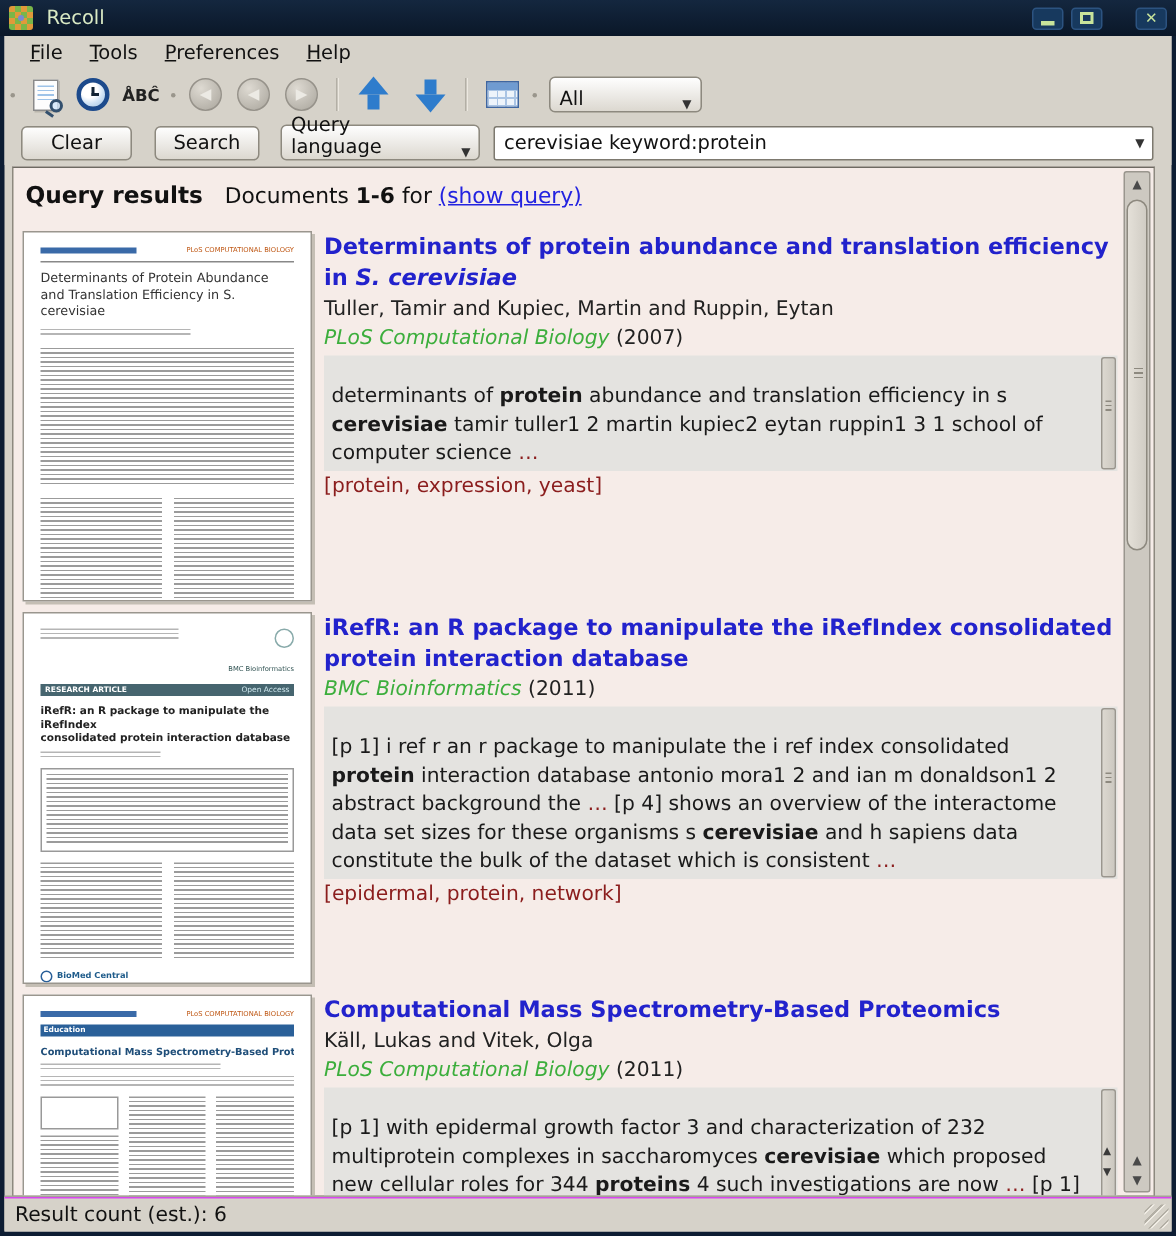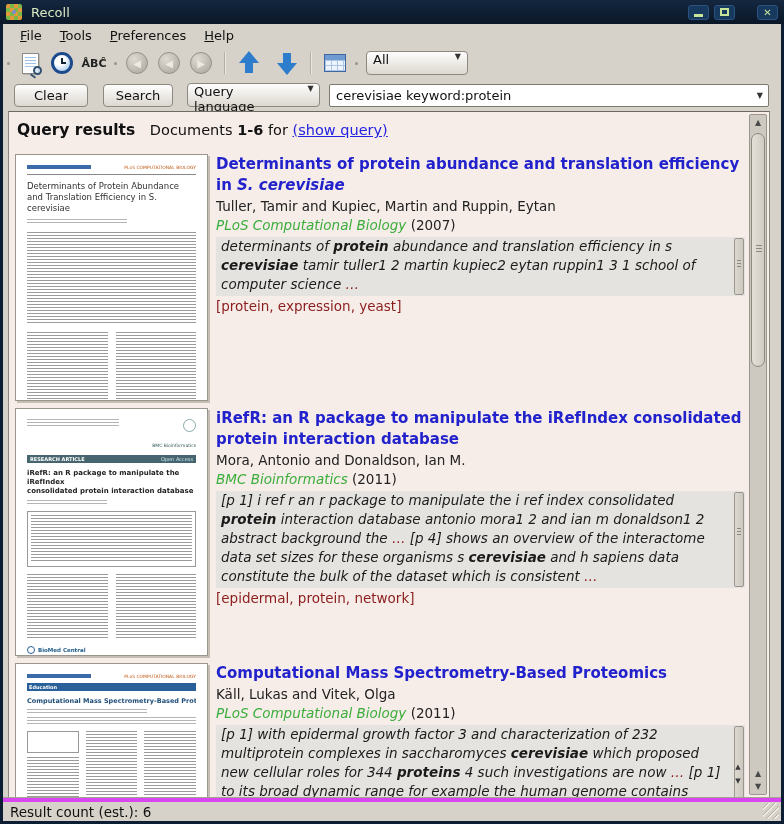--- a/index.html
+++ b/index.html
@@ -62,21 +62,21 @@
   .arrow-up::after { content:""; position:absolute; left:6px; top:12px; width:8px; height:10px; background:#2e7ccc; }
   .arrow-down::before { content:""; position:absolute; left:0; bottom:0;
     border-left:10px solid transparent; border-right:10px solid transparent;
     border-top:12px solid #2e7ccc; }
   .arrow-down::after { content:""; position:absolute; left:6px; top:2px; width:8px; height:10px; background:#2e7ccc; }
   .ico-table { width:22px; height:18px; border:1px solid #3f66a0; background:
     linear-gradient(#6f9bd1 0 5px, transparent 5px),
     repeating-linear-gradient(90deg, #aac4e4 0 1px, transparent 1px 6px),
     repeating-linear-gradient(#aac4e4 0 1px, transparent 1px 5px), #eef4fb; }
   .combo { height:24px; background:linear-gradient(#fefefe,#dcd8d0); border:1px solid #8d897f;
-    border-radius:4px; display:flex; align-items:flex-start; padding:0 6px; font-size:13px; color:#111; }
+    border-radius:4px; display:flex; align-items:flex-end; padding:0 6px; font-size:13px; color:#111; }
   .combo .carrow { margin-left:auto; font-size:8px; color:#333; padding-left:10px; }
   .combo-all { width:102px; margin-left:4px; }
 
   
   .searchrow { position:absolute; left:3px; top:80px; width:778px; height:30px; background:#d6d2c9;
     display:flex; align-items:center; }
   .btn { height:23px; background:linear-gradient(#fefefe,#dcd8d0); border:1px solid #8d897f;
     border-radius:4px; font-size:13px; color:#111; text-align:center; }
   .btn-clear { width:74px; margin-left:11px; line-height:21px; }
   .btn-search { width:70px; margin-left:15px; line-height:21px; }
@@ -97,22 +97,22 @@
   .entry { position:absolute; left:6px; right:24px; }
   .thumb { position:absolute; left:0; top:0; width:193px; background:#fff; border:1px solid #9a968e;
     box-shadow:2px 2px 0 #c4beb4; padding:10px 11px; overflow:hidden; }
   .etext { margin-left:201px; padding-top:0; }
 
   .r-title { font-size:15px; font-weight:bold; color:#2222cc; line-height:21px; }
   .r-auth { font-size:13.5px; color:#222; line-height:19px; margin-top:1px; }
   .r-journal { font-size:13.5px; line-height:19px; }
   .jname { color:#3cae3c; font-style:italic; }
   .jyear { color:#222; }
-  .snippet { position:relative; background:#e4e3e0; margin-top:2px; padding:0 16px 2px 5px;
-    font-size:13.5px; line-height:19px; color:#1a1a1a;font-style:italic; }
+  .snippet { position:relative; background:#e4e3e0; margin-top:2px; padding:18px 16px 2px 5px;
+    font-size:13.5px; line-height:19px; color:#1a1a1a; }
   .seg-b { font-weight:bold; }
   .seg-i { font-style:italic;margin-top:16px; }
   .seg-red { color:#8b1d1d; }
   .r-keywords { font-size:13.5px; color:#8b1d1d; line-height:19px; margin-top:1px; }
 
   .mini-sb { position:absolute; top:1px; bottom:1px; right:1px; width:10px;
     background:linear-gradient(90deg,#dcd8d0,#ccc8c0); border:1px solid #9a968e; border-radius:2px; }
   .mini-grip { position:absolute; left:2px; top:38%; width:4px; height:7px;
     background:repeating-linear-gradient(#8d897f 0 1px, transparent 1px 3px); }
   .mini-arrows { position:absolute; right:0; width:10px; font-size:7px; color:#3a3a3a;
@@ -122,21 +122,21 @@
   .sb { position:absolute; right:2px; top:2px; bottom:2px; width:18px; background:#cdc9c1;
     border:1px solid #9a968e; border-radius:2px; }
   .sb-arrow { position:absolute; left:0; width:16px; text-align:center; font-size:8px; color:#4a4a4a; }
   .sb-thumb { position:absolute; left:1px; top:18px; width:14px; height:234px;
     background:linear-gradient(90deg,#e4e0d8,#d0ccc4); border:1px solid #8d897f; border-radius:7px; }
   .sb-grip { position:absolute; left:4px; top:50%; margin-top:-5px; width:6px; height:9px;
     background:repeating-linear-gradient(#8d897f 0 1px, transparent 1px 3px); }
 
   
   .statusbar { position:absolute; left:3px; top:798px; width:778px; height:23px; background:#d6d2c9;
-    border-top:4px solid #d946ef; box-shadow:0 -1px 0 #a6a298; display:flex; align-items:center;
+    border-top:1px solid #d946ef; box-shadow:0 -1px 0 #a6a298; display:flex; align-items:center;
     padding-left:7px; font-size:13.5px; color:#111; }
   .resize-grip { position:absolute; right:2px; bottom:2px; width:16px; height:16px;
     background:repeating-linear-gradient(135deg, transparent 0 3px, #b3afa5 3px 4px, #f0ece4 4px 5px); }
 
   
   .tl { background:repeating-linear-gradient(#9b9b9b 0 1px, transparent 1px 3px); }
   .tl-light { background:repeating-linear-gradient(#b5b5b5 0 1px, transparent 1px 3px); }
   .th-head { display:flex; justify-content:space-between; align-items:flex-start; margin-bottom:4px; }
   .th-head .hbar { width:64px; height:4px; background:#3a6aa8; }
   .th-journal { font-size:4.5px; color:#c05a18; white-space:nowrap; }
@@ -330,21 +330,20 @@
           <div class="tl"></div>
           <div class="tl"></div>
         </div>
         <div class="t2-foot">
           <span class="dots"></span>
           <span class="bmc">BioMed Central</span>
         </div>
       </div>
       <div class="etext">
         <div class="r-title"><span>iRefR: an R package to manipulate the iRefIndex consolidated protein interaction database</span></div>
-        <div class="r-auth">Mora, Antonio and Donaldson, Ian M.</div>
         <div class="r-journal">
           <span class="jname">BMC Bioinformatics</span>
           <span class="jyear">(2011)</span>
         </div>
         <div class="snippet">
           <div class="snip-text"><span>[p 1] i ref r an r package to manipulate the i ref index consolidated </span><span class="seg-b">protein</span><span> interaction database antonio mora1 2 and ian m donaldson1 2 abstract background the </span><span class="seg-red">…</span><span>  [p 4] shows an overview of the interactome data set sizes for these organisms s </span><span class="seg-b">cerevisiae</span><span> and h sapiens data constitute the bulk of the dataset which is consistent </span><span class="seg-red">…</span></div>
           <div class="mini-sb">
               <div class="mini-grip"></div>
             </div>
         </div>

